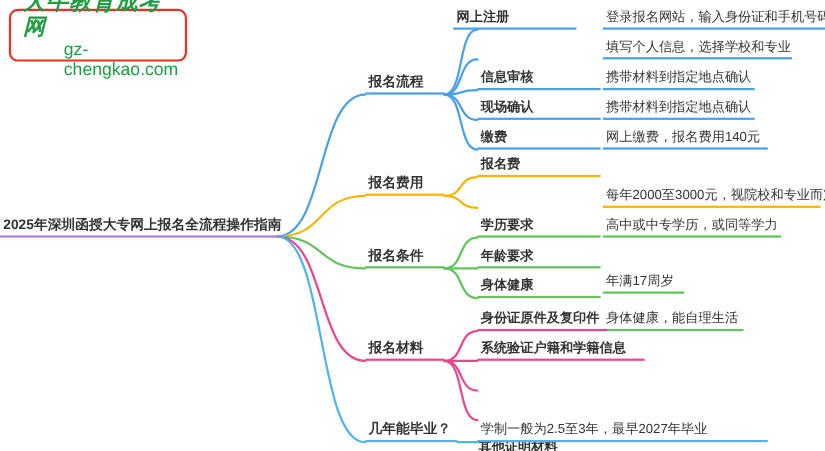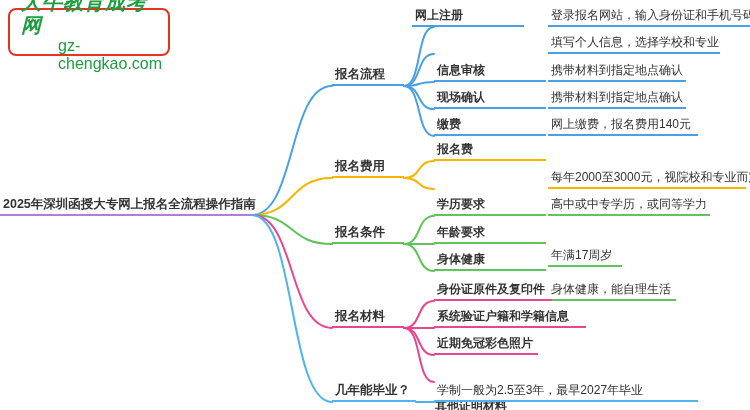--- a/index.html
+++ b/index.html
@@ -110,18 +110,17 @@
 
   <div class="node sub u-green" style="left:434px;top:196px;width:112px;">学历要求</div>
   <div class="node sub u-green" style="left:434px;top:251px;width:112px;">身体健康</div>
   <div class="node sub u-green" style="left:434px;top:224px;width:112px;">年龄要求</div>
   <div class="node detail u-green" style="left:548px;top:196px;width:162px;">高中或中专学历，或同等学力</div>
   <div class="node detail u-green" style="left:548px;top:224px;width:74px;margin-top:23px;">年满17周岁</div>
   <div class="node detail u-green" style="left:548px;top:244px;width:128px;margin-top:37px;">身体健康，能自理生活</div>
 
   <div class="node sub u-pink" style="left:434px;top:281px;width:118px;">身份证原件及复印件</div>
   <div class="node sub u-pink" style="left:434px;top:308px;width:152px;">系统验证户籍和学籍信息</div>
-  <div class="node sub u-pink" style="left:434px;top:335px;width:104px;">近期免冠彩色照片</div>
   <div class="node sub u-pink" style="left:432px;top:362px;width:80px;margin-top:36px;">其他证明材料</div>
 
   <div class="node detail u-sky" style="left:434px;top:382px;width:264px;">学制一般为2.5至3年，最早2027年毕业</div>
 
 </div>
 
 </body></html>

